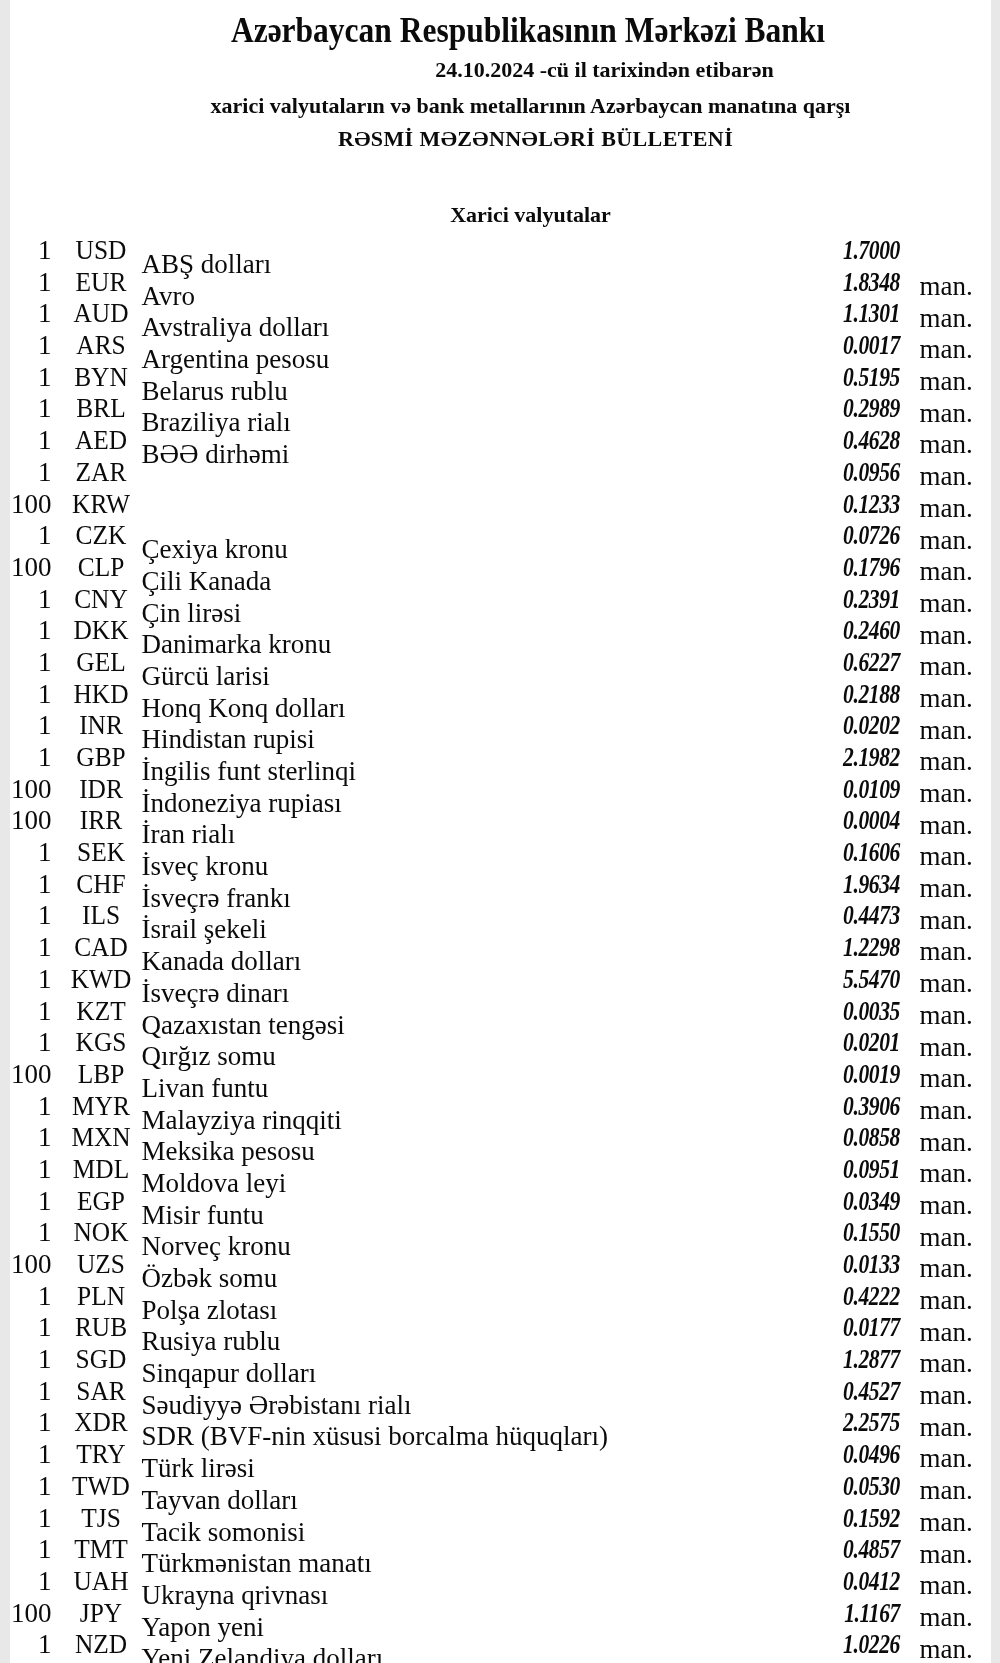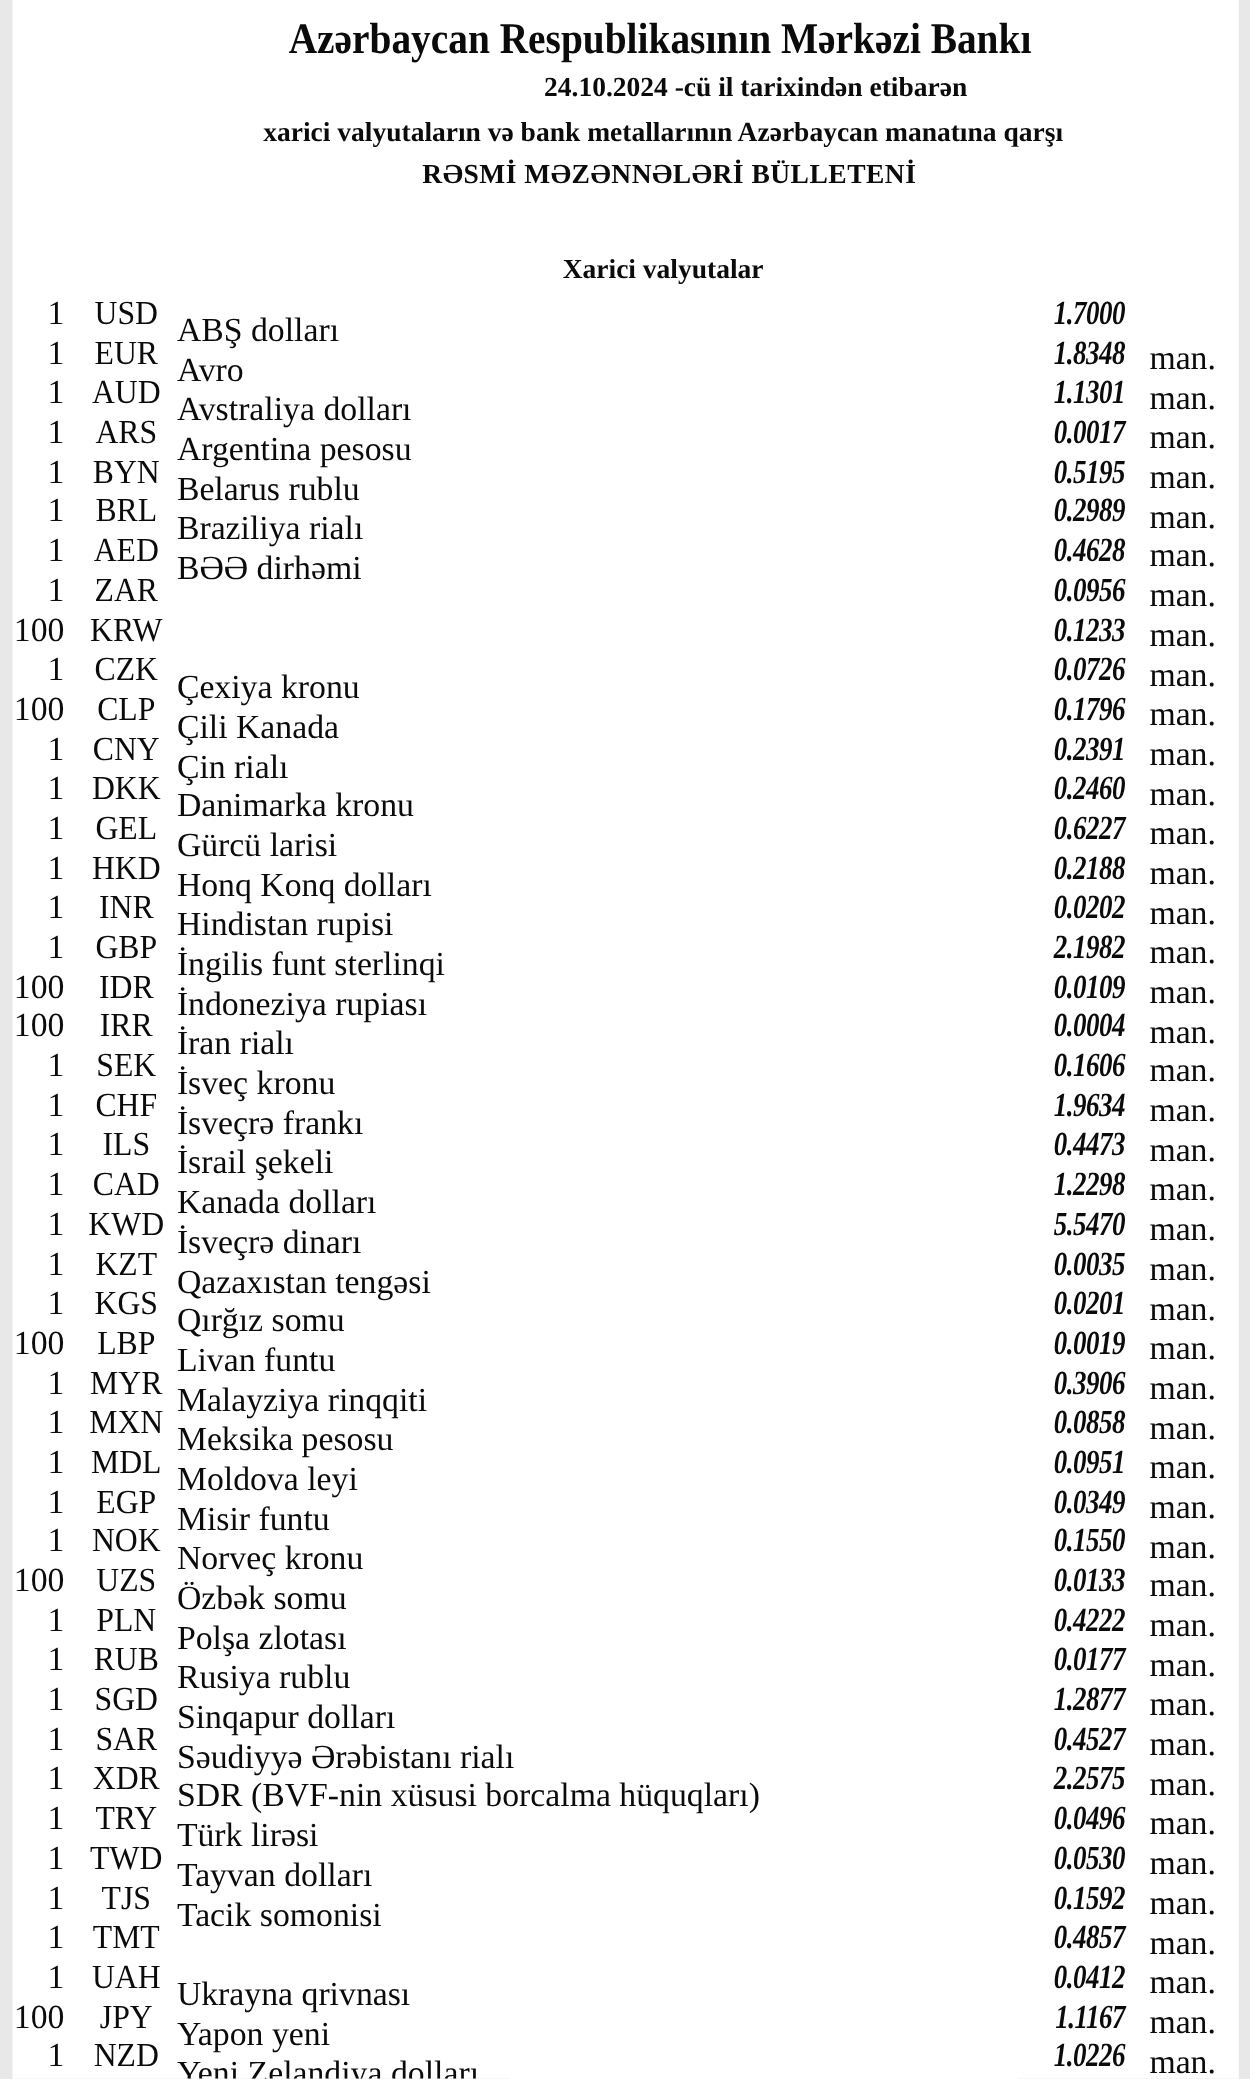--- a/index.html
+++ b/index.html
@@ -117,21 +117,21 @@
       <div class="row">
         <span class="qty">100</span>
         <span class="code">CLP</span>
         <span class="name">Çili Kanada</span>
         <span class="rate">0.1796</span>
         <span class="unit">man.</span>
       </div>
       <div class="row">
         <span class="qty">1</span>
         <span class="code">CNY</span>
-        <span class="name">Çin rialı</span>
+        <span class="name">Çin lirəsi</span>
         <span class="rate">0.2391</span>
         <span class="unit">man.</span>
       </div>
       <div class="row">
         <span class="qty">1</span>
         <span class="code">DKK</span>
         <span class="name">Danimarka kronu</span>
         <span class="rate">0.2460</span>
         <span class="unit">man.</span>
       </div>
@@ -327,20 +327,21 @@
       <div class="row">
         <span class="qty">1</span>
         <span class="code">TJS</span>
         <span class="name">Tacik somonisi</span>
         <span class="rate">0.1592</span>
         <span class="unit">man.</span>
       </div>
       <div class="row">
         <span class="qty">1</span>
         <span class="code">TMT</span>
+        <span class="name">Türkmənistan manatı</span>
         <span class="rate">0.4857</span>
         <span class="unit">man.</span>
       </div>
       <div class="row">
         <span class="qty">1</span>
         <span class="code">UAH</span>
         <span class="name">Ukrayna qrivnası</span>
         <span class="rate">0.0412</span>
         <span class="unit">man.</span>
       </div>

